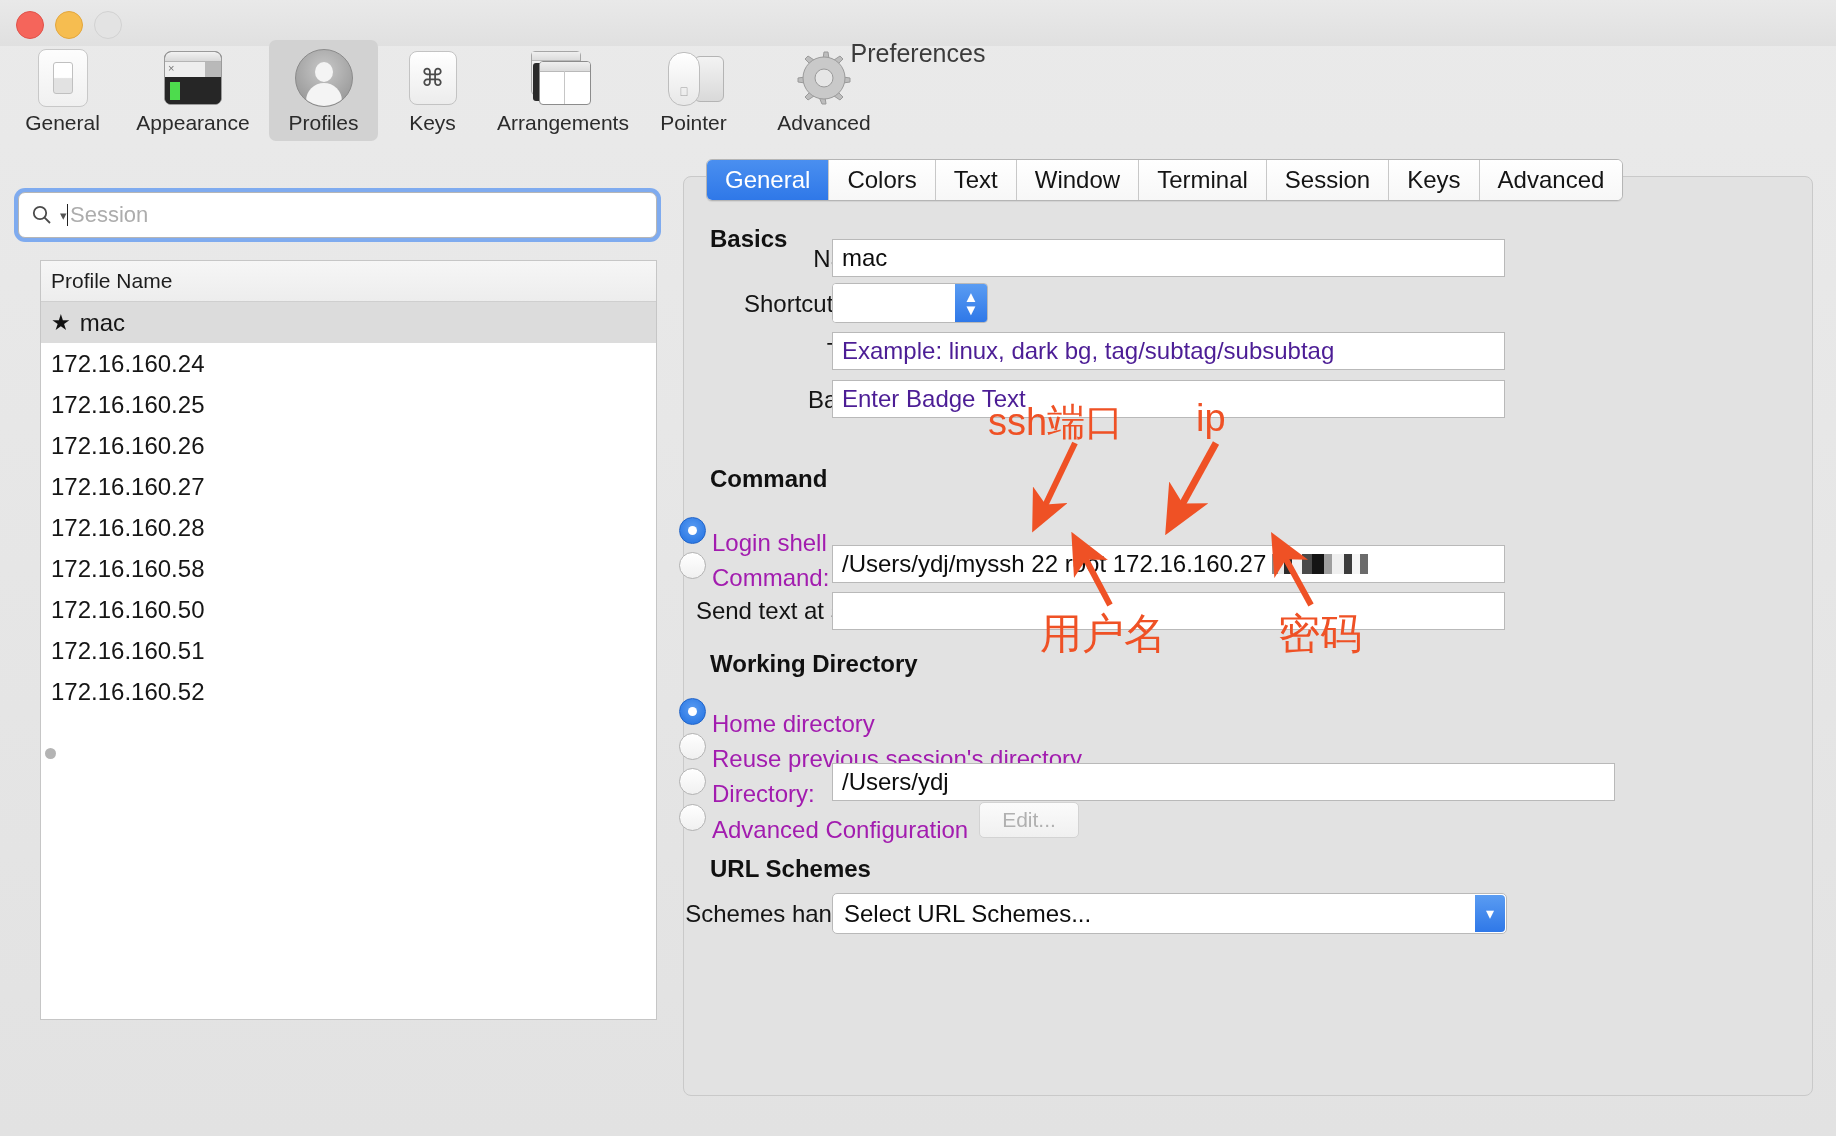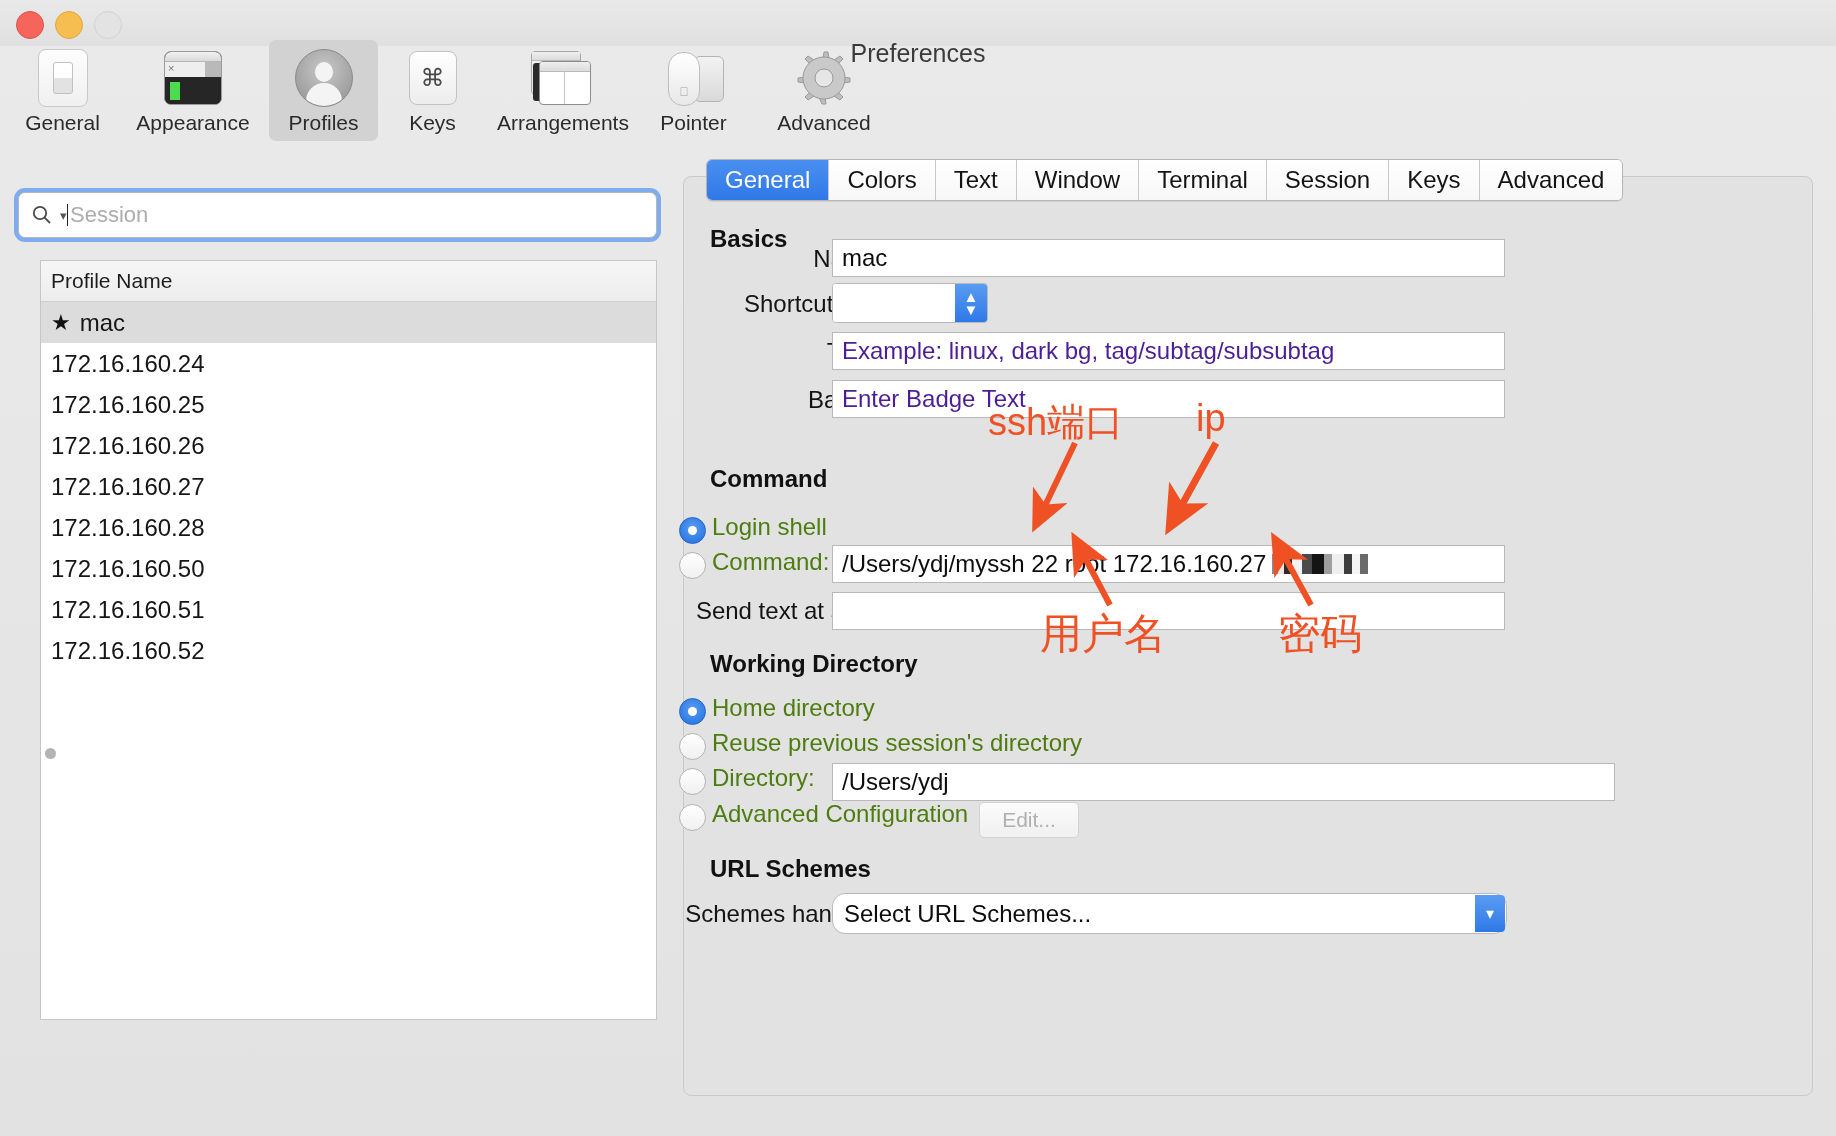--- a/index.html
+++ b/index.html
@@ -248,40 +248,40 @@
   .radio.on {
     background: radial-gradient(circle at 50% 40%, #5a9cf2, #1f6fe0);
     border: 1px solid #1f63c9;
   }
   .radio.on::after {
     content:''; position:absolute; left:8px; top:8px;
     width: 9px; height: 9px; border-radius:50%; background:#fff;
   }
   .radio-label {
     position: absolute;
-    font-size: 24px; color: #4d7c0f;
+    font-size: 24px; color: #a21caf; margin-top: 16px;
   }
 
   .btn-disabled {
     position: absolute;
     border: 1px solid #d3d3d3;
     border-radius: 5px;
     background: linear-gradient(#fbfbfb,#f0f0f0);
     color: #b0b0b0;
     font-size: 21px;
     display: flex; align-items: center; justify-content: center;
     height: 36px;
     box-sizing: border-box;
   }
 
   .popup {
     position: absolute;
     background: #fff;
     border: 1px solid #b9b9b9;
-    border-radius: 13px;
+    border-radius: 5px;
     box-sizing: border-box;
     display: flex; align-items: center;
     padding-left: 11px;
     font-size: 24px; color: #0d0d0d;
     height: 41px;
   }
   .popup .arrow {
     position: absolute; right: 1px; top: 1px; bottom: 1px;
     width: 30px;
     background: linear-gradient(#5a9cf2,#2f78e8);
@@ -458,20 +458,23 @@
       <div class="list-row">
         <span>172.16.160.26</span>
       </div>
       <div class="list-row">
         <span>172.16.160.27</span>
       </div>
       <div class="list-row">
         <span>172.16.160.28</span>
       </div>
       <div class="list-row">
+        <span>172.16.160.58</span>
+      </div>
+      <div class="list-row">
         <span>172.16.160.50</span>
       </div>
       <div class="list-row">
         <span>172.16.160.51</span>
       </div>
       <div class="list-row">
         <span>172.16.160.52</span>
       </div>
     </div>
 

